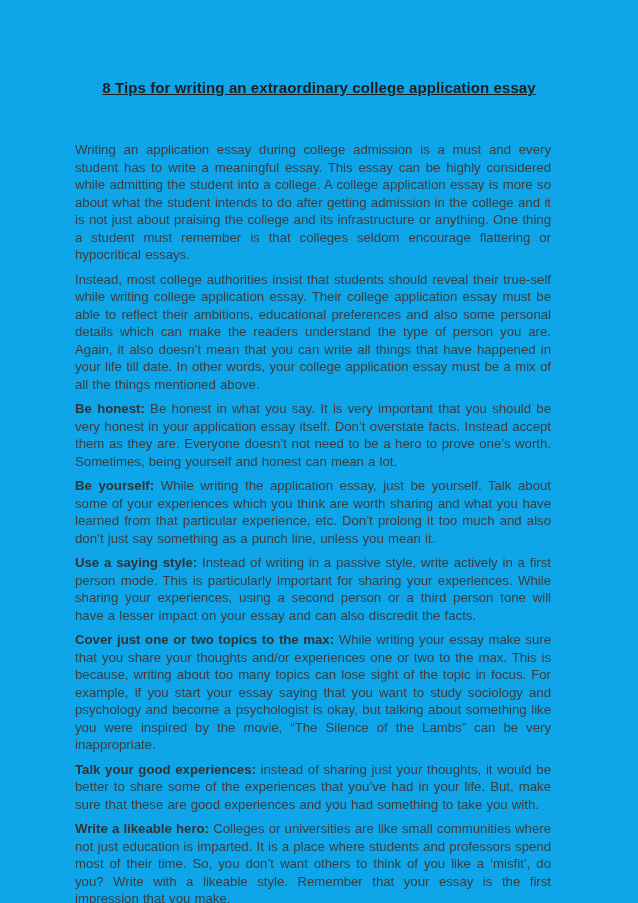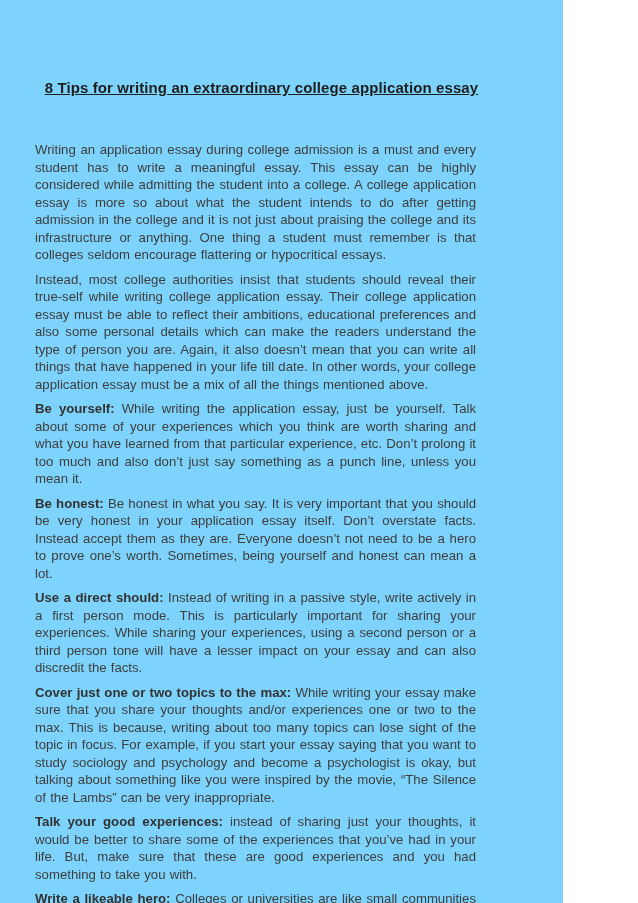--- a/index.html
+++ b/index.html
@@ -8,24 +8,24 @@
     background: #ffffff;
   }
   body {
     width: 638px;
     height: 903px;
     overflow: hidden;
     font-family: "Liberation Sans", "DejaVu Sans", sans-serif;
   }
   .page {
     box-sizing: border-box;
-    width: 563px;
+    width: 638px;
     height: 903px;
-    padding: 78px 75px 0 35px;
-    background: #7dd3fc;
+    padding: 78px 75px 0 75px;
+    background: #0ea5e9;
   }
   .title {
     font-size: 15px;
     font-weight: bold;
     color: #1e1e1e;
     text-align: center;
     text-decoration: underline;
     margin: 0 0 44px 0;
     line-height: 19px;
     letter-spacing: 0.1px;
@@ -44,20 +44,20 @@
   }
 </style>
 </head>
 <body>
 
 <div class="page">
   <h1 class="title">8 Tips for writing an extraordinary college application essay</h1>
   <div>
       <p class="para"><span>Writing an application essay during college admission is a must and every student has to write a meaningful essay. This essay can be highly considered while admitting the student into a college. A college application essay is more so about what the student intends to do after getting admission in the college and it is not just about praising the college and its infrastructure or anything. One thing a student must remember is that colleges seldom encourage flattering or hypocritical essays.</span></p>
       <p class="para"><span>Instead, most college authorities insist that students should reveal their true-self while writing college application essay. Their college application essay must be able to reflect their ambitions, educational preferences and also some personal details which can make the readers understand the type of person you are. Again, it also doesn’t mean that you can write all things that have happened in your life till date. In other words, your college application essay must be a mix of all the things mentioned above.</span></p>
+      <p class="para"><strong>Be honest: </strong><span>Be honest in what you say.  It is very important that you should be very honest in your application essay itself. Don’t overstate facts. Instead accept them as they are. Everyone doesn’t not need to be a hero to prove one’s worth. Sometimes, being yourself and honest can mean a lot.</span></p>
       <p class="para"><strong>Be yourself: </strong><span>While writing the application essay, just be yourself. Talk about some of your experiences which you think are worth sharing and what you have learned from that particular experience, etc. Don’t prolong it too much and also don’t just say something as a punch line, unless you mean it.</span></p>
-      <p class="para"><strong>Be honest: </strong><span>Be honest in what you say.  It is very important that you should be very honest in your application essay itself. Don’t overstate facts. Instead accept them as they are. Everyone doesn’t not need to be a hero to prove one’s worth. Sometimes, being yourself and honest can mean a lot.</span></p>
-      <p class="para"><strong>Use a direct should: </strong><span>Instead of writing in a passive style, write actively in a first person mode. This is particularly important for sharing your experiences. While sharing your experiences, using a second person or a third person tone will have a lesser impact on your essay and can also discredit the facts.</span></p>
+      <p class="para"><strong>Use a saying style: </strong><span>Instead of writing in a passive style, write actively in a first person mode. This is particularly important for sharing your experiences. While sharing your experiences, using a second person or a third person tone will have a lesser impact on your essay and can also discredit the facts.</span></p>
       <p class="para"><strong>Cover just one or two topics to the max: </strong><span>While writing your essay make sure that you share your thoughts and/or experiences one or two to the max. This is because, writing about too many topics can lose sight of the topic in focus. For example, if you start your essay saying that you want to study sociology and psychology and become a psychologist is okay, but talking about something like you were inspired by the movie, “The Silence of the Lambs” can be very inappropriate.</span></p>
       <p class="para"><strong>Talk your good experiences: </strong><span>instead of sharing just your thoughts, it would be better to share some of the experiences that you’ve had in your life. But, make sure that these are good experiences and you had something to take you with.</span></p>
       <p class="para"><strong>Write a likeable hero: </strong><span>Colleges or universities are like small communities where not just education is imparted. It is a place where students and professors spend most of their time. So, you don’t want others to think of you like a ‘misfit’, do you? Write with a likeable style. Remember that your essay is the first impression that you make.</span></p>
     </div>
 </div>
 
 </body></html>

